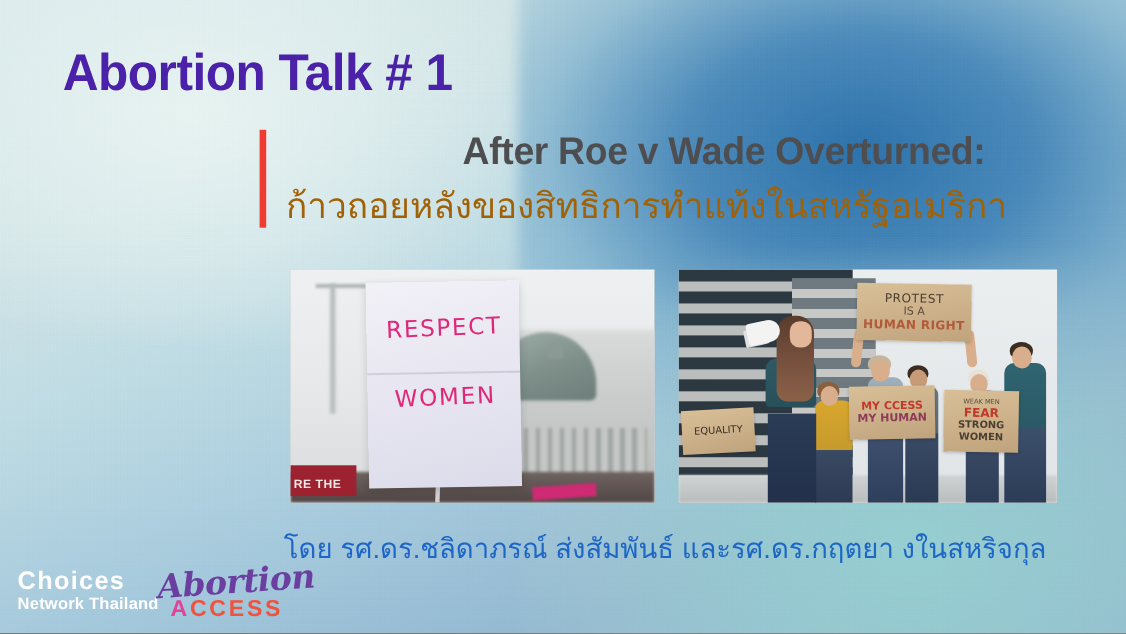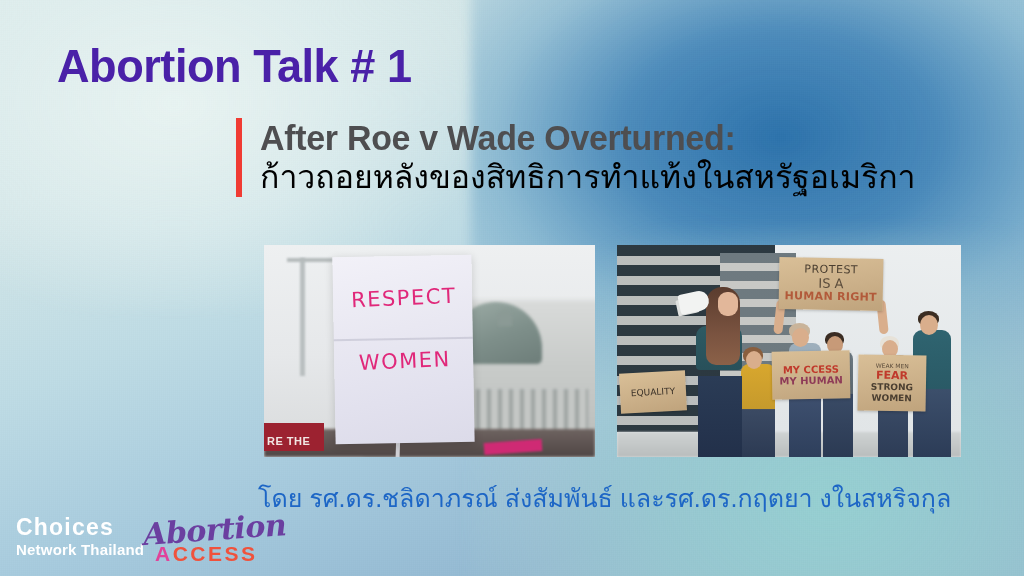--- a/index.html
+++ b/index.html
@@ -91,44 +91,45 @@
     transform-origin: left center;
   }
 
   
   .subtitle-wrap {
     position: absolute;
     left: 236px;
     top: 118px;
     display: flex;
     align-items: stretch;
+    text-align: right;
   }
   .red-rule {
     width: 6px;
     background: #f03b33;
     margin-right: 18px;
     flex: 0 0 6px;
     align-self: stretch;
   }
   .subtitle-texts { display: flex; flex-direction: column; justify-content: flex-start; }
   .subtitle-en {
     font-size: 35px;
     font-weight: 700;
     color: #4e4e50;
     line-height: 1.12;
     white-space: nowrap;
     letter-spacing: -0.3px;
     transform: scaleX(0.97);
     transform-origin: left center;
   }
   .subtitle-th {
-    margin-top: 0;
+    margin-top: 10px;
     font-size: 32px;
     font-weight: 400;
-    color: #000000;
+    color: #a16207;
     line-height: 1.25;
     white-space: nowrap;
   }
 
   
   .photos {
     position: absolute;
     left: 264px;
     top: 245px;
     width: 697px;
@@ -300,21 +301,21 @@
     justify-content: center;
     overflow: hidden;
     padding: 2px;
     box-sizing: border-box;
   }
   .rp-sign-equality { left: 1%;  top: 60%;  width: 66px; height: 40px; transform: rotate(-3deg); font-size: 9px; }
   .rp-sign-protest  { left: 47%; top: 6%;   width: 104px; height: 52px; transform: rotate(1deg); }
   .rp-sign-mybody   { left: 45%; top: 50%;  width: 78px;  height: 48px; transform: rotate(-1deg); }
   .rp-sign-weakmen  { left: 70%; top: 52%;  width: 68px;  height: 56px; transform: rotate(1deg); }
   .rp-sign-protest .l1 { color:#4a3e30; font-weight:400; font-size: 11px; letter-spacing:0.5px; }
-  .rp-sign-protest .l2 { color:#5b4c3b; font-size: 13px; }
+  .rp-sign-protest .l2 { color:#5b4c3b; font-size: 10px; }
   .rp-sign-protest .l3 { color:#b25a3a; font-weight:700; font-size: 11px; letter-spacing:0.3px; }
   .rp-sign-mybody .l1 { color:#c0392b; font-weight:700; font-size: 10px; }
   .rp-sign-mybody .l2 { color:#8e3b57; font-weight:700; font-size: 10px; }
   .rp-sign-weakmen .l1 { color:#5a4b3a; font-size: 6px; }
   .rp-sign-weakmen .l2 { color:#c0392b; font-weight:700; font-size: 11px; }
   .rp-sign-weakmen .l3 { color:#4a3e30; font-weight:700; font-size: 9px; }
   .rp-sign-weakmen .l4 { color:#4a3e30; font-weight:700; font-size: 9px; }
 
   .rp-c1 { left: 36%; top: 56%;  width: 34px; height: 44%; background: linear-gradient(180deg,#d8a72e 0%,#c69a2c 48%,#3b4a63 49%,#2c3a53 100%); border-radius: 8px 8px 0 0; }
   .rp-c2 { left: 50%; top: 46%;  width: 32px; height: 54%; background: linear-gradient(180deg,#9fb0bd 0%,#8ea0ae 42%,#3f5170 43%,#2e3f5c 100%); border-radius: 8px 8px 0 0; }

